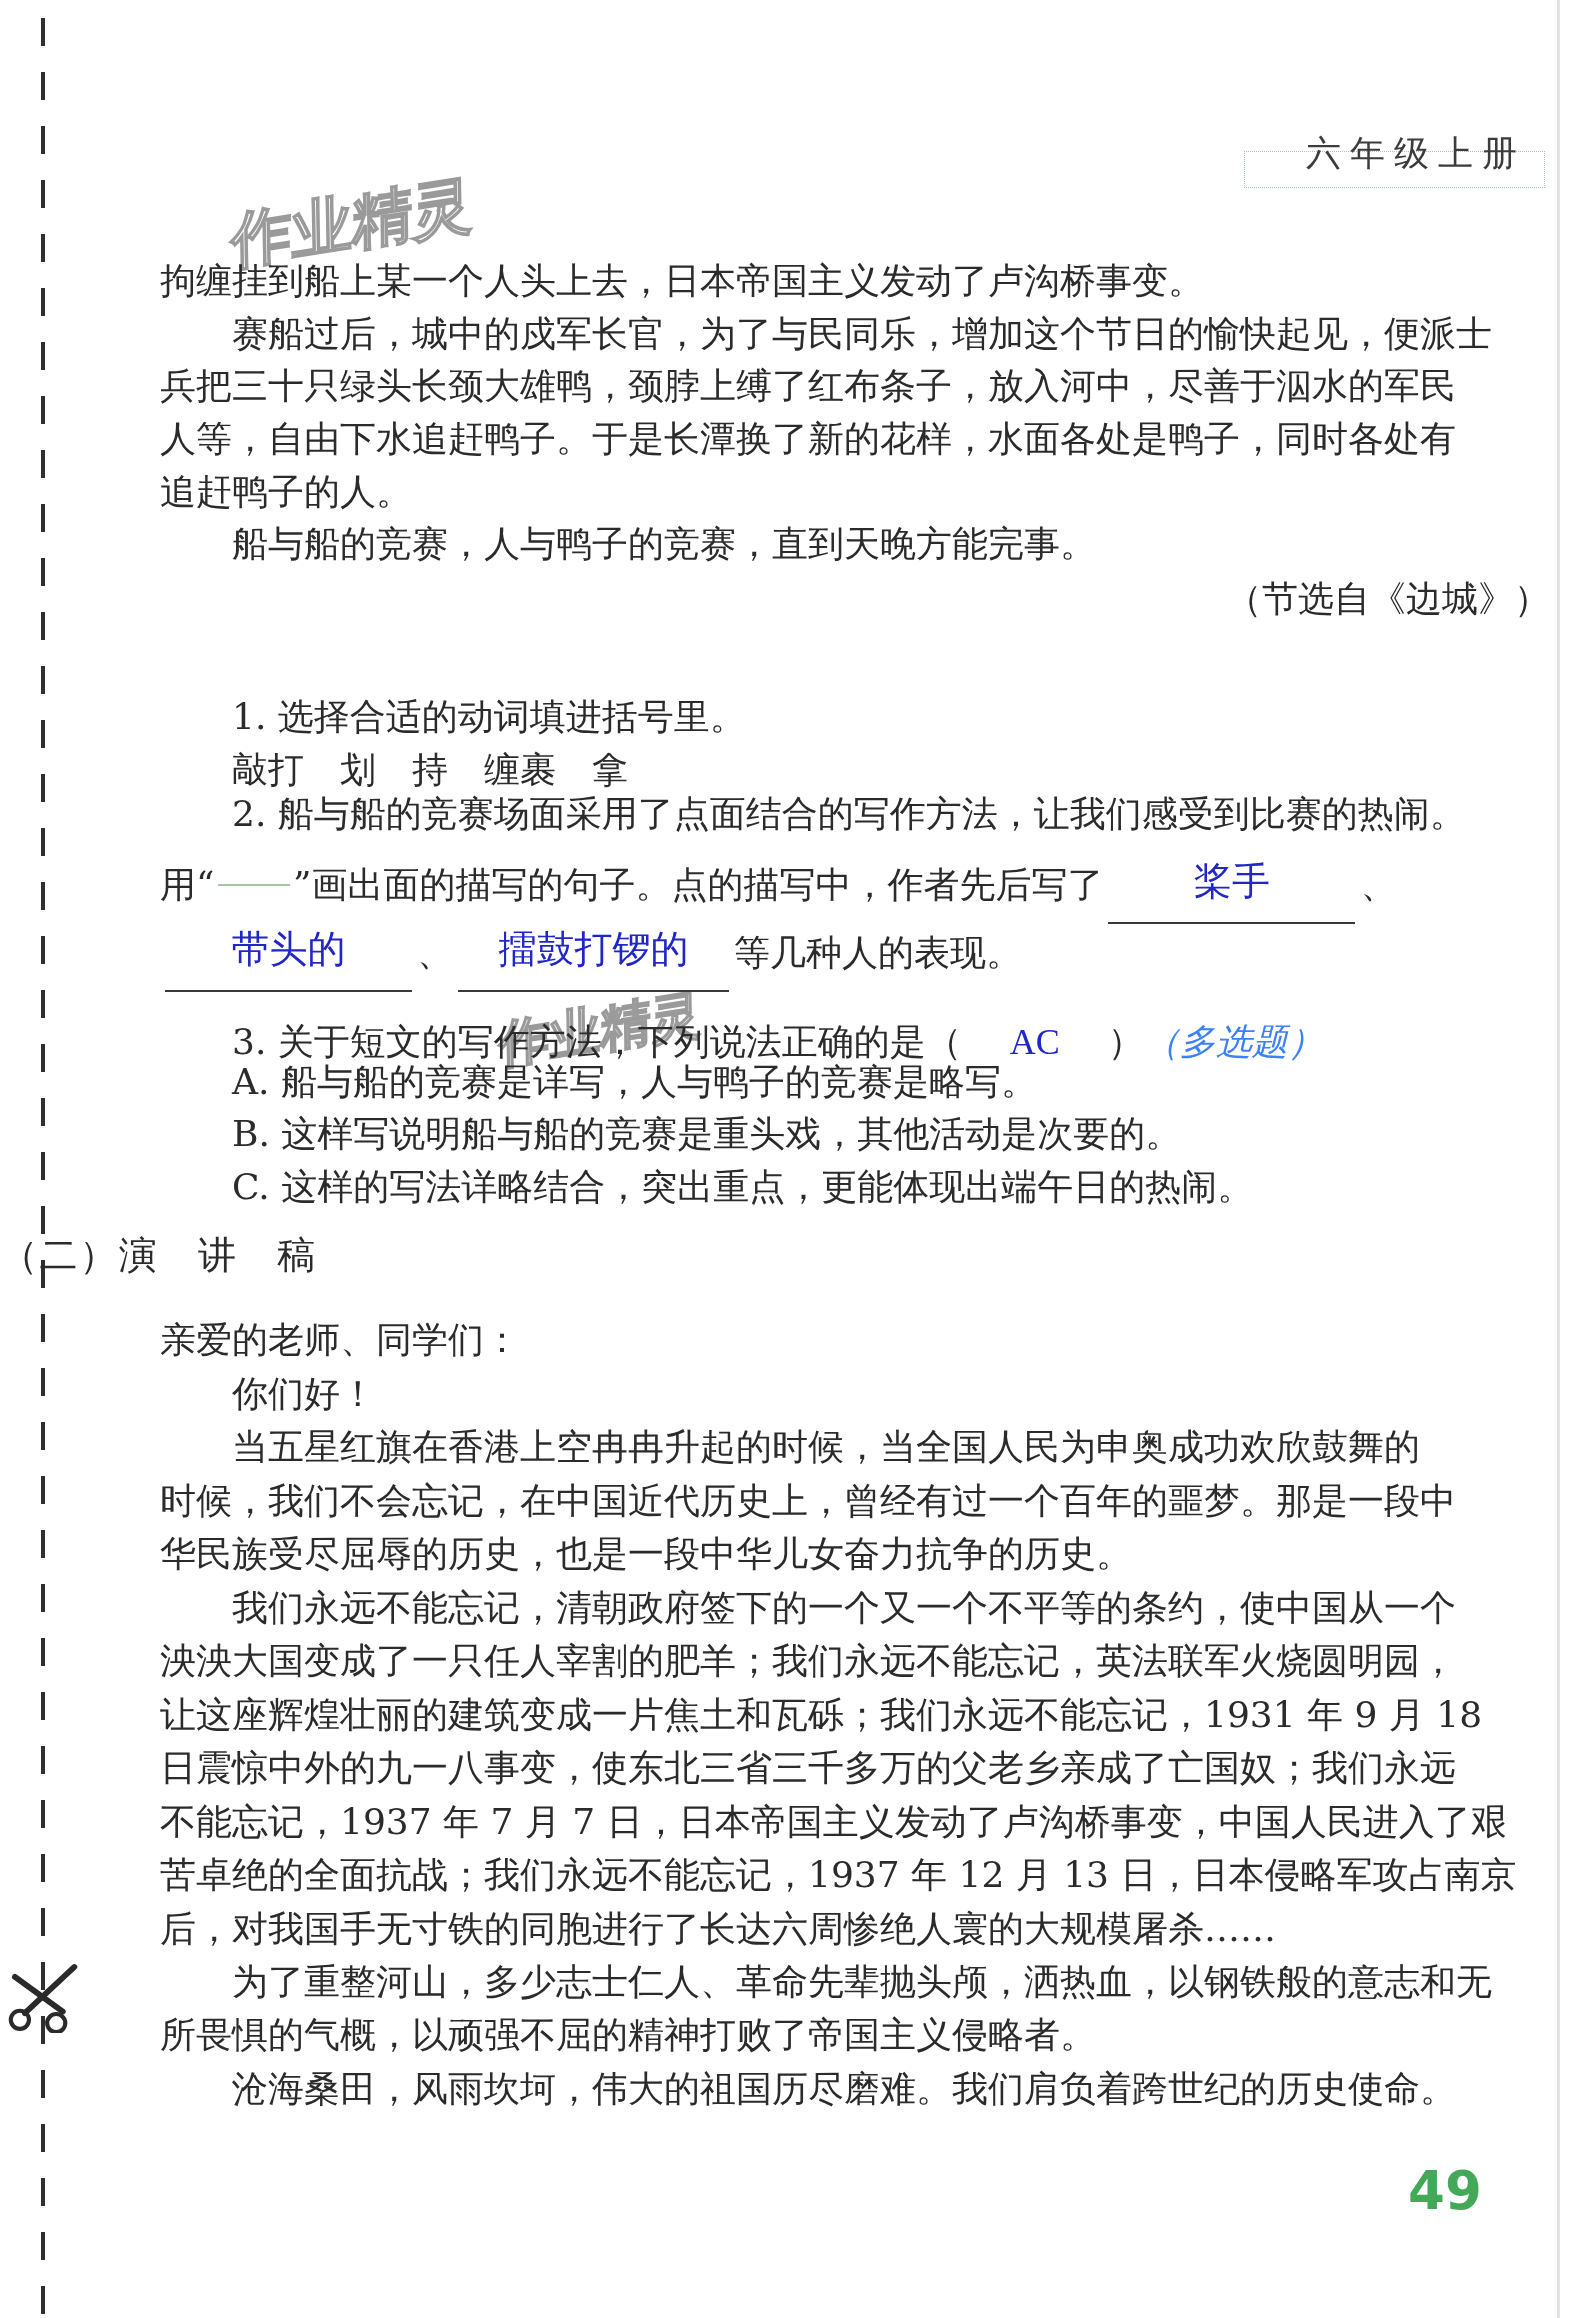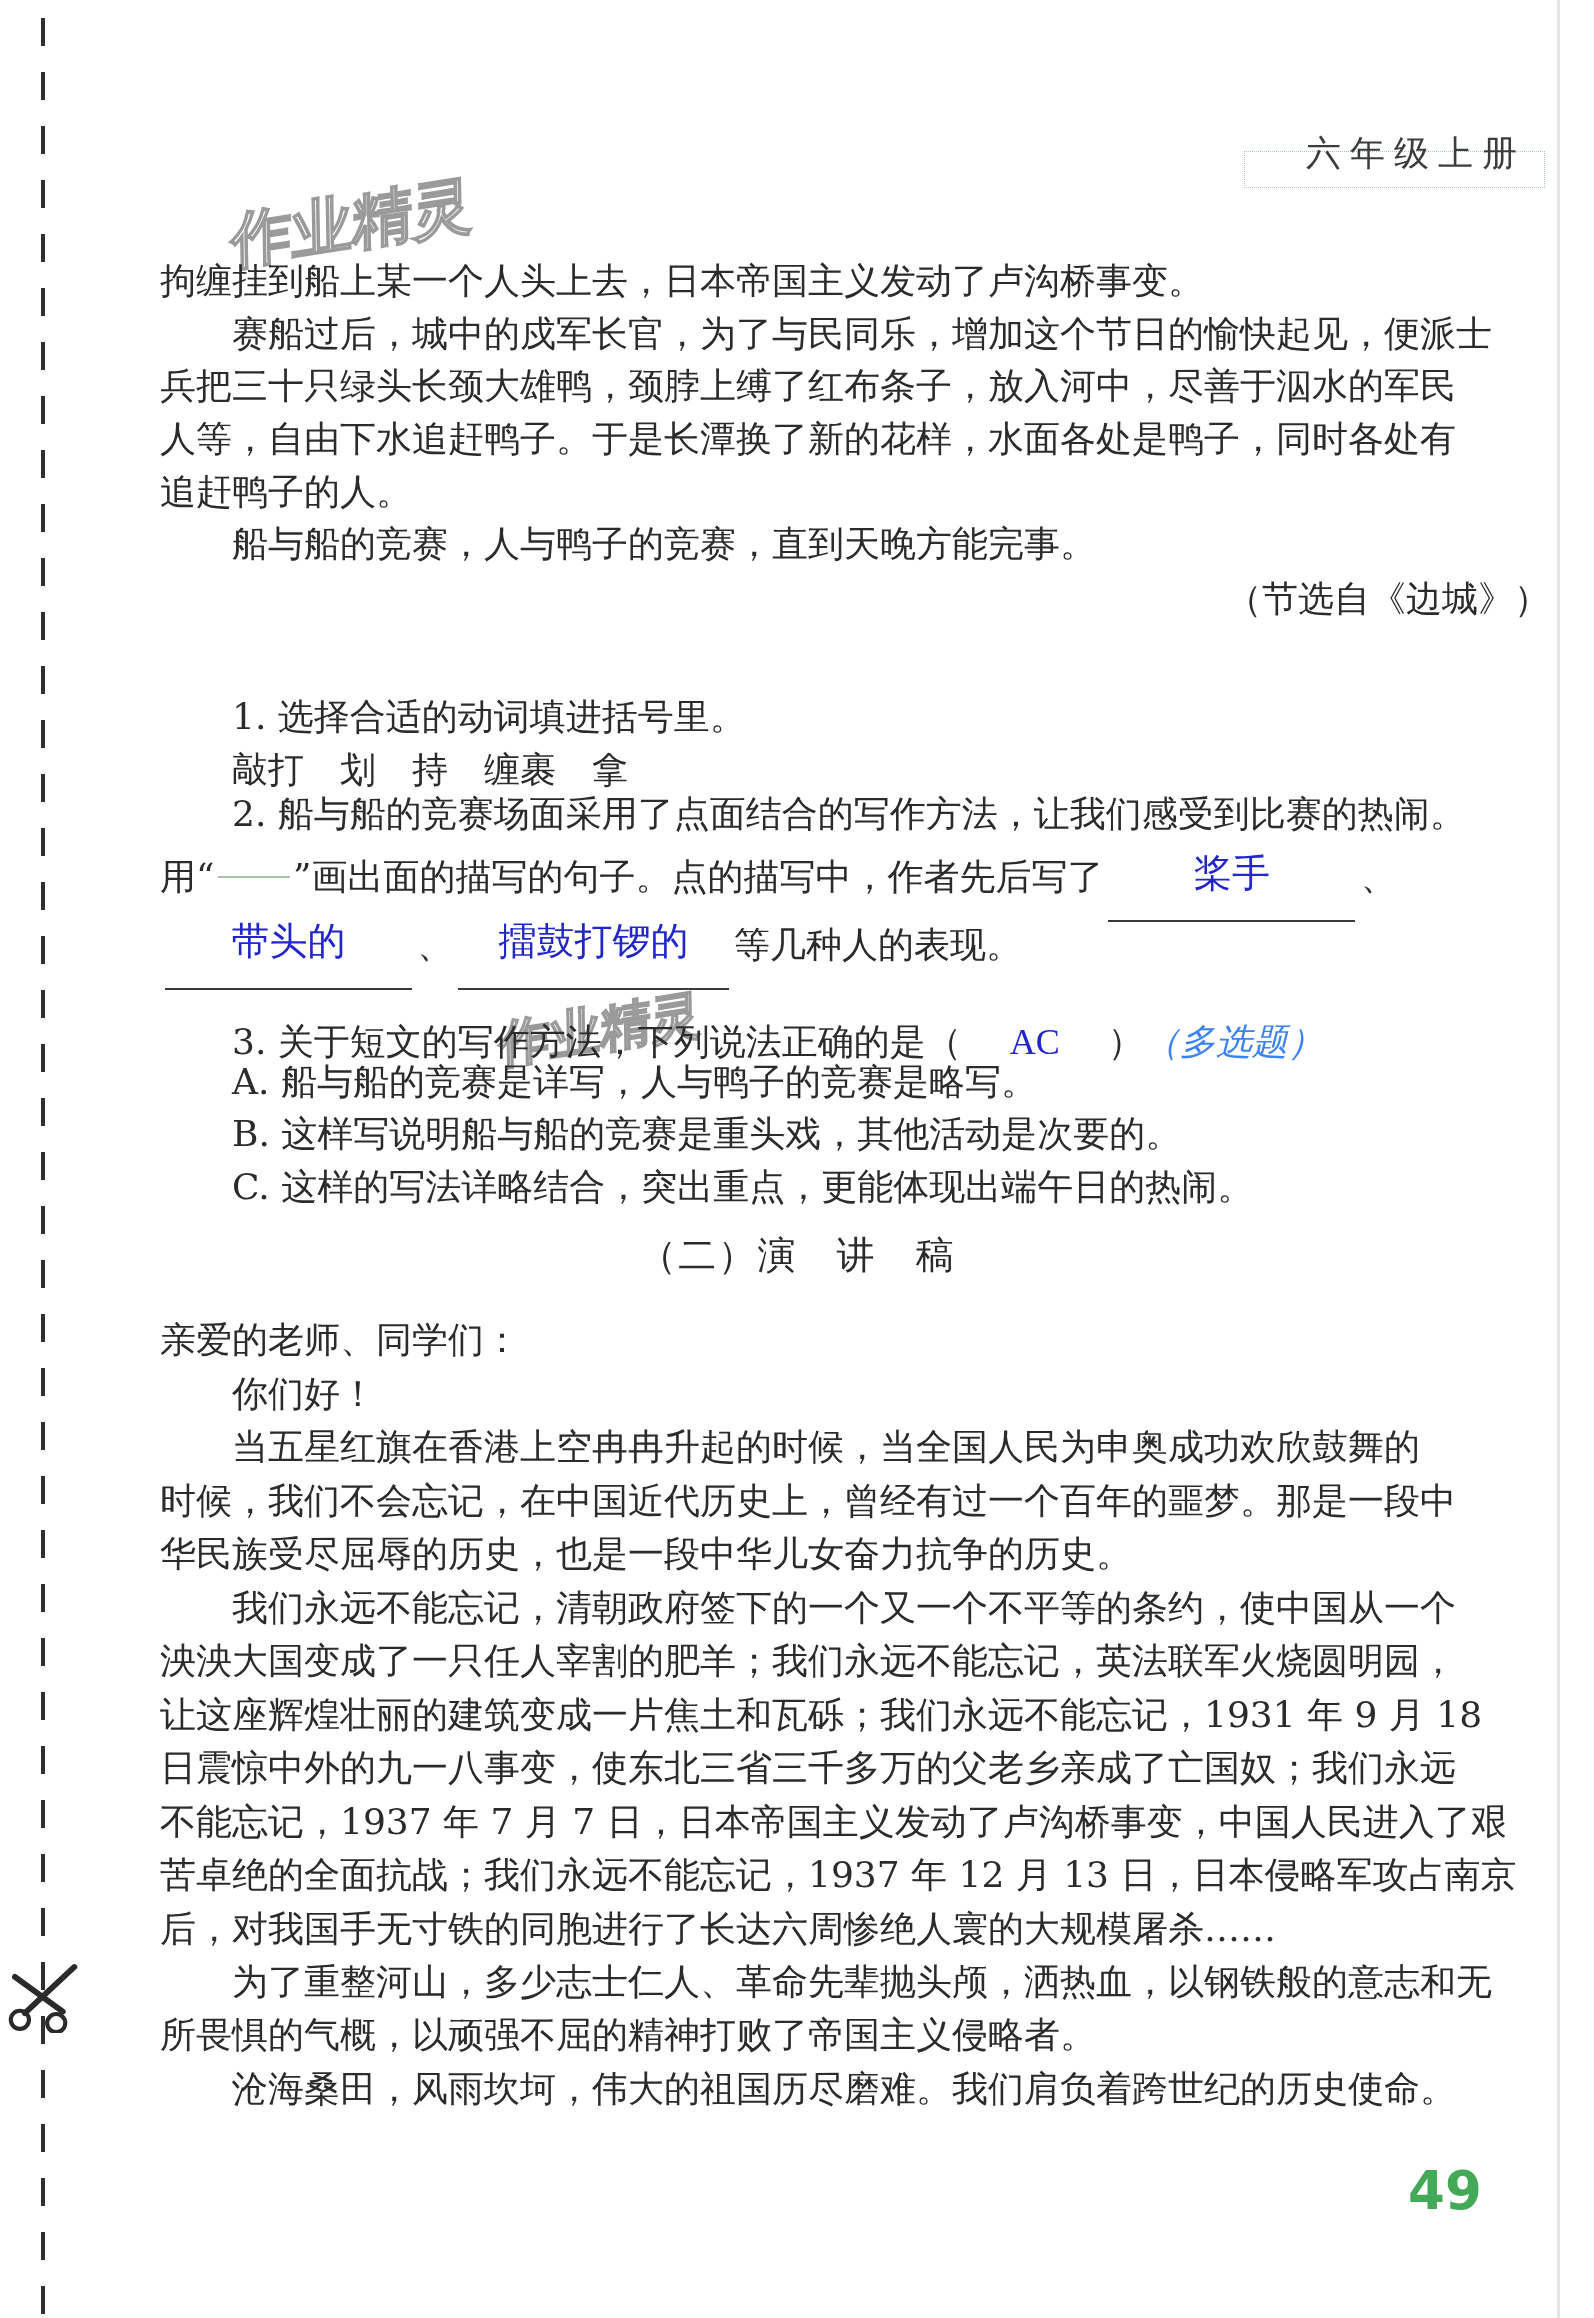--- a/index.html
+++ b/index.html
@@ -48,26 +48,26 @@
   .wm2{left:500px;top:1012px;font-size:51px;}
   
   .line{
     position:absolute;left:160px;width:1390px;
     font-size:36px;line-height:43px;white-space:nowrap;
     z-index:2;
   }
   .ind{padding-left:72px;}
   .qind{padding-left:72px;}
   .attrib{text-align:right;padding-right:202px;}
-  .title-line{left:0;width:1594px;text-align:center;font-size:38px;letter-spacing:1.6px;}
+  .title-line{left:0;width:1594px;text-align:left;font-size:38px;letter-spacing:1.6px;}
   
   .blank{
     display:inline-block;text-align:center;
     border-bottom:2.5px solid #3a3a3a;
-    padding-bottom:22px;margin:0 5px;
+    padding-bottom:16px;margin:8px 5px;
     vertical-align:baseline;
   }
   .w300{width:247px;}
   .w310{width:247px;}
   .w330{width:271px;}
   .ans{
     color:#2126c8;font-size:38px;
     position:relative;top:-3.3px;
   }
   .blue-ans{

